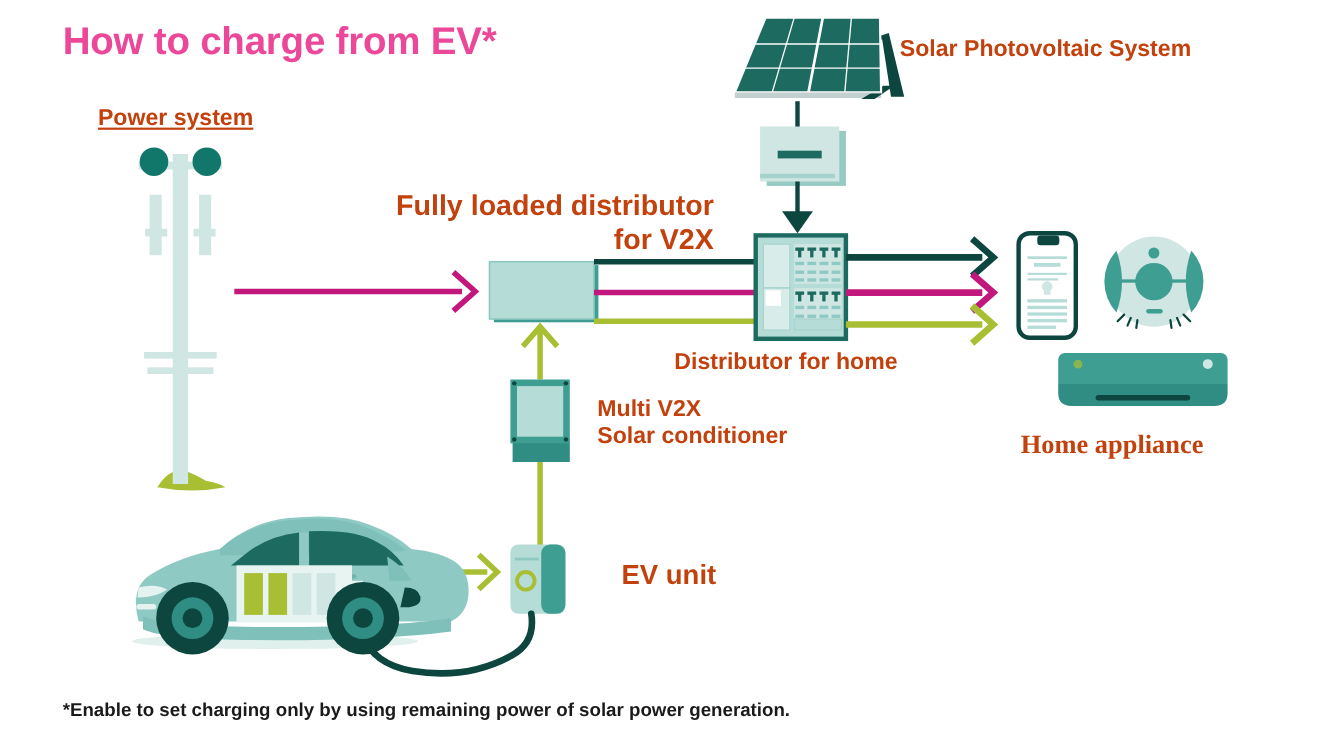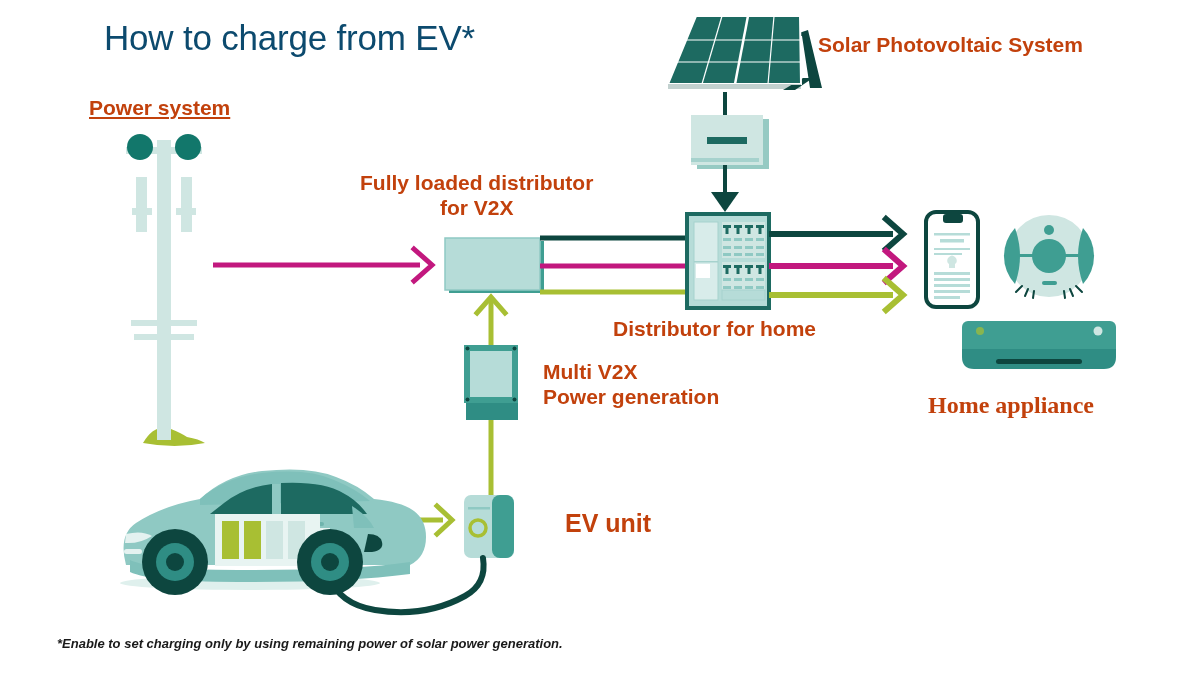--- a/index.html
+++ b/index.html
@@ -3,24 +3,24 @@
 <meta charset="utf-8">
 <style>
   html,body{margin:0;padding:0;}
   body{
     width:1200px;height:675px;background:#ffffff;
     font-family:"Liberation Sans", sans-serif;
     position:relative;overflow:hidden;
   }
   #canvas{position:absolute;left:0;top:0;width:1200px;height:675px;}
   .lbl{position:absolute;color:#c2410c;font-weight:700;line-height:1.18;white-space:pre-line;}
-  #title{position:absolute;left:57px;top:18px;font-size:35px;font-weight:400;color:#0c4a6e;letter-spacing:-0.2px;margin-left:47px;}
-  #footnote{position:absolute;left:57px;top:636px;font-size:13px;font-weight:700;color:#1a1a1a;font-style:italic;}
+  #title{position:absolute;left:57px;top:18px;font-size:35px;font-weight:700;color:#ec4899;letter-spacing:-0.2px;}
+  #footnote{position:absolute;left:57px;top:636px;font-size:17px;font-weight:700;color:#1a1a1a;}
   #lbl-power{left:89px;top:96px;font-size:21px;text-decoration:underline;}
-  #lbl-v2x{left:360px;top:171px;font-size:21px;text-align:center;}
+  #lbl-v2x{left:360px;top:171px;font-size:26px;text-align:right;}
   #lbl-solar{left:818px;top:33px;font-size:21px;}
   #lbl-disthome{left:613px;top:317px;font-size:21px;}
   #lbl-multi{left:543px;top:360px;font-size:21px;}
   #lbl-ev{left:565px;top:509px;font-size:25px;}
   #lbl-home{left:928px;top:391px;font-size:24px;font-family:Liberation Serif, serif;}
 </style>
 </head>
 <body>
 
 <svg id="canvas" viewBox="0 0 1200 675">
@@ -291,17 +291,17 @@
 </svg>
 
 <div id="title">How to charge from EV*</div>
 
 <div class="lbl" id="lbl-power">Power system</div>
 <div class="lbl" id="lbl-v2x">Fully loaded distributor
 for V2X</div>
 <div class="lbl" id="lbl-solar">Solar Photovoltaic System</div>
 <div class="lbl" id="lbl-disthome">Distributor for home</div>
 <div class="lbl" id="lbl-multi">Multi V2X
-Power generation</div>
+Solar conditioner</div>
 <div class="lbl" id="lbl-ev">EV unit</div>
 <div class="lbl" id="lbl-home">Home appliance</div>
 
 <div id="footnote">*Enable to set charging only by using remaining power of solar power generation.</div>
 
 </body></html>

